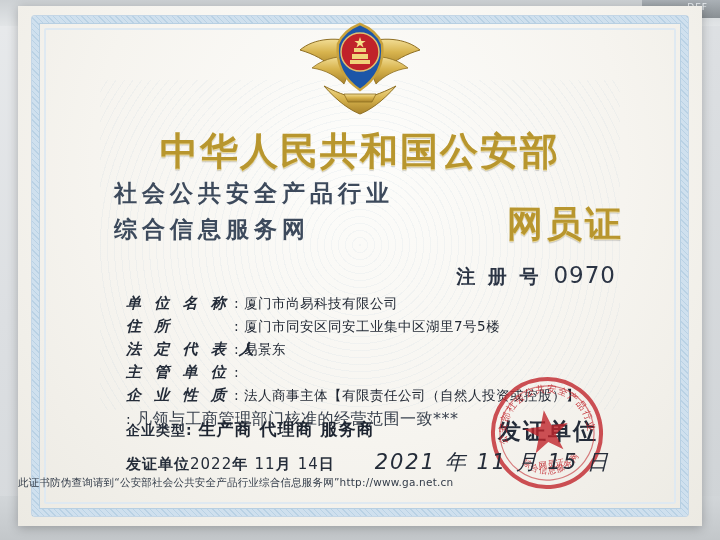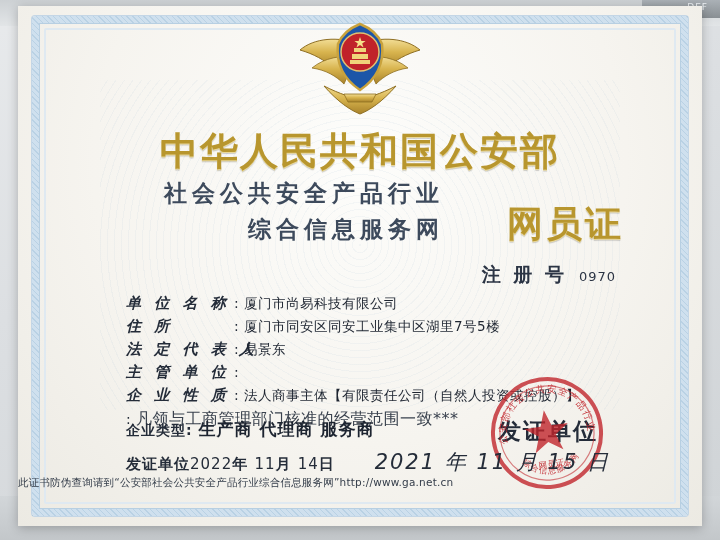--- a/index.html
+++ b/index.html
@@ -123,21 +123,21 @@
     position: absolute;
     left: 0; right: 0;
     top: 170px;
     height: 80px;
   }
   .sub-left {
     position: absolute;
     left: 96px;
     top: 0;
     width: 330px;
-    text-align: right;
+    text-align: left;
   }
   .sub-line {
     font-size: 23px;
     font-weight: bold;
     letter-spacing: 5px;
     color: #3d4a5c;
     line-height: 1.55;
   }
   .sub-right {
     position: absolute;
@@ -159,21 +159,21 @@
     align-items: baseline;
     gap: 12px;
   }
   .reg-label {
     font-size: 19px;
     font-weight: bold;
     letter-spacing: 3px;
     color: #2b3444;
   }
   .reg-value {
-    font-size: 13px;
+    font-size: 23px;
     color: #2b3444;
     letter-spacing: 1px;
     text-align: right;
   }
 
   
   .fields {
     position: absolute;
     left: 108px;
     top: 288px;

